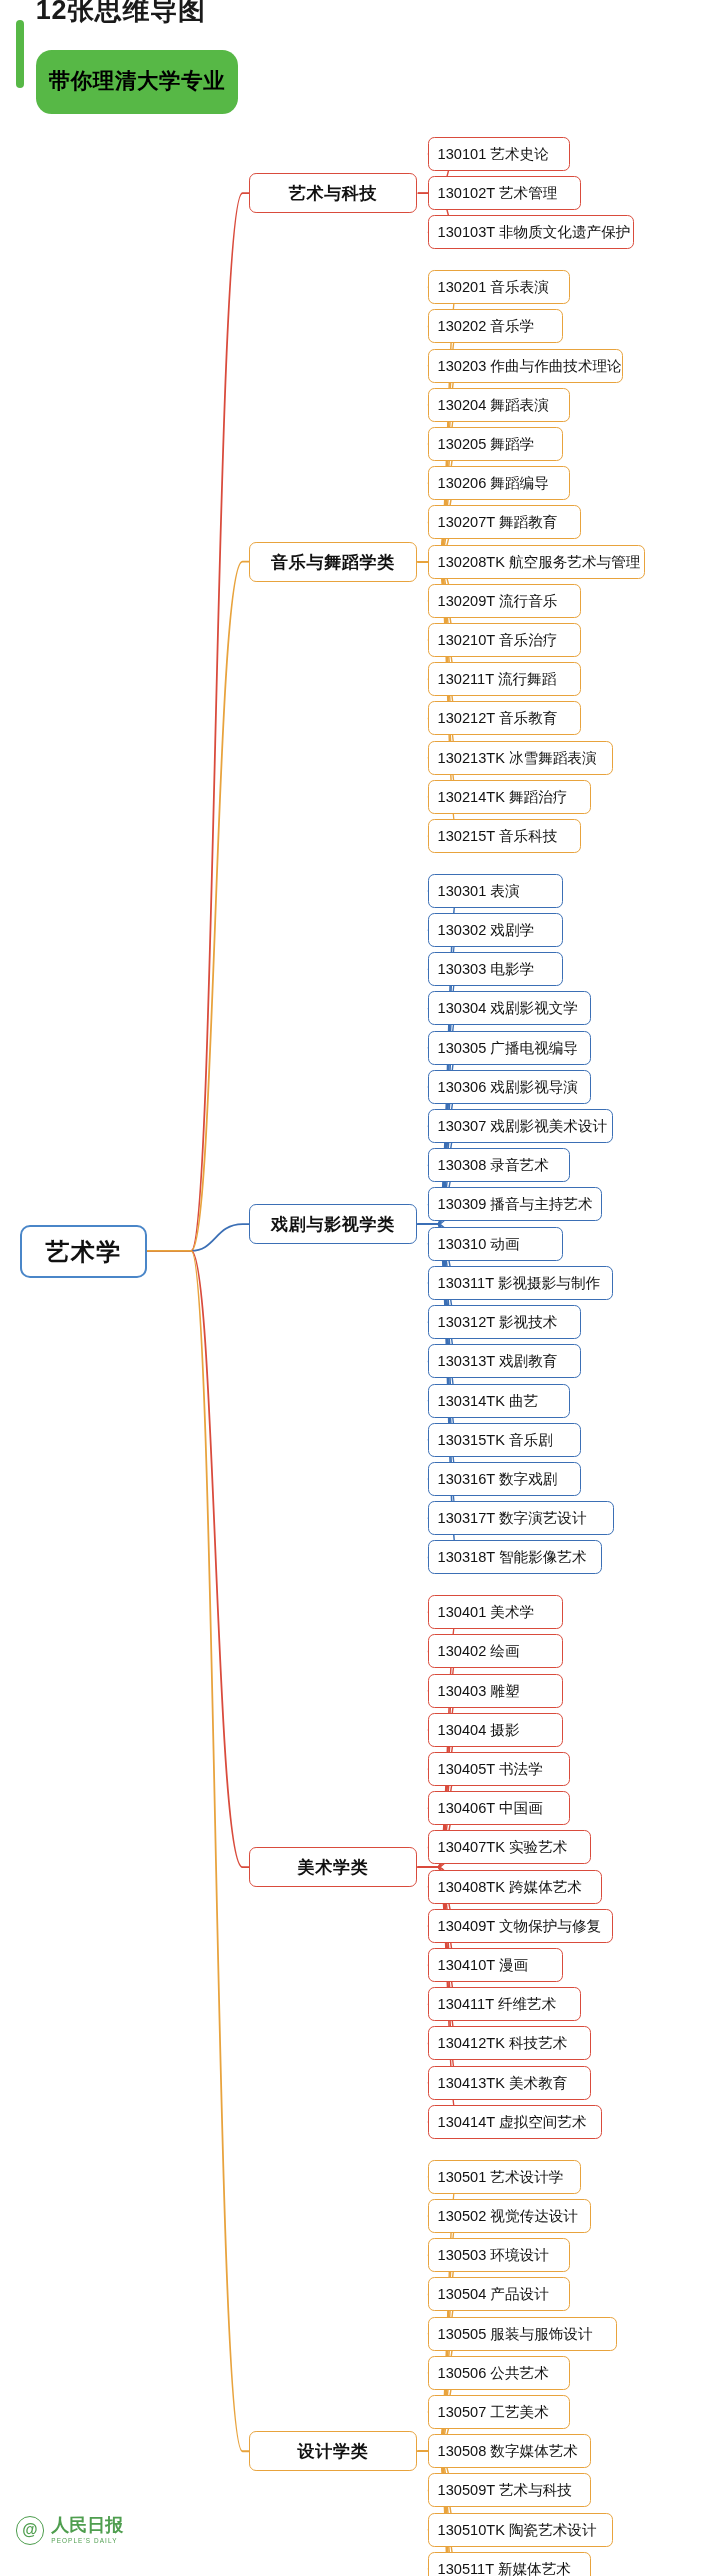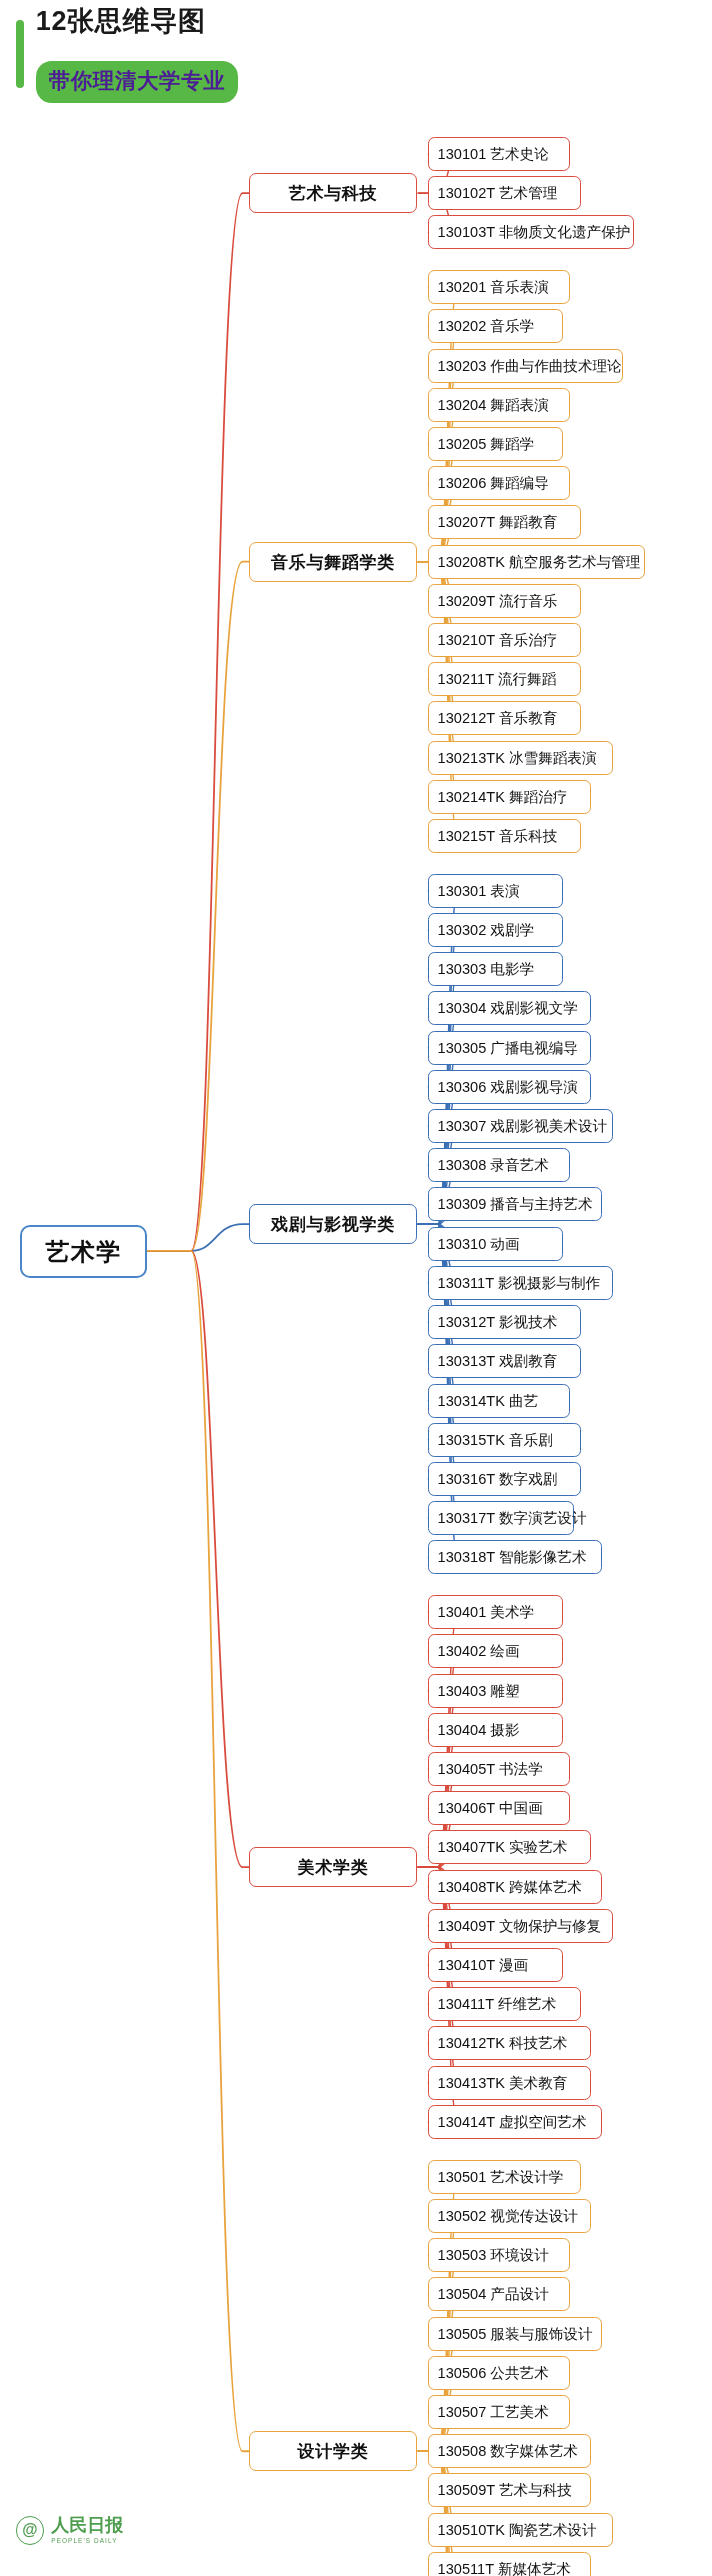--- a/index.html
+++ b/index.html
@@ -48,25 +48,25 @@
     font-size: 27px;
     font-weight: bold;
     color: #1a1a1a;
     line-height: 1.25;
     letter-spacing: 0.7px;
   }
   .badge-line2 {
     margin-top: 22px;
     align-self: flex-start;
     background: #57b846;
-    color: #4c1d95;
+    color: #000000;
     font-size: 21.4px;
     font-weight: bold;
     border-radius: 15.7px;
-    padding: 7px 13px;
+    padding: 18px 13px;
     line-height: 1.3;
     letter-spacing: 0.7px;
   }
   .source {
     position: absolute;
     left: 298px;
     top: 24px;
     width: 385px;
     font-size: 13.5px;
     color: #2b2b2b;
@@ -296,21 +296,21 @@
       <div class="leaf" style="left: 428px; top: 1109px; border-color: rgb(59, 111, 181); width: 185px;">130307 戏剧影视美术设计</div>
       <div class="leaf" style="left: 428px; top: 1148px; border-color: rgb(59, 111, 181); width: 142px;">130308 录音艺术</div>
       <div class="leaf" style="left: 428px; top: 1187px; border-color: rgb(59, 111, 181); width: 174px;">130309 播音与主持艺术</div>
       <div class="leaf" style="left: 428px; top: 1227px; border-color: rgb(59, 111, 181); width: 135px;">130310 动画</div>
       <div class="leaf" style="left: 428px; top: 1266px; border-color: rgb(59, 111, 181); width: 185px;">130311T 影视摄影与制作</div>
       <div class="leaf" style="left: 428px; top: 1305px; border-color: rgb(59, 111, 181); width: 153px;">130312T 影视技术</div>
       <div class="leaf" style="left: 428px; top: 1344px; border-color: rgb(59, 111, 181); width: 153px;">130313T 戏剧教育</div>
       <div class="leaf" style="left: 428px; top: 1384px; border-color: rgb(59, 111, 181); width: 142px;">130314TK 曲艺</div>
       <div class="leaf" style="left: 428px; top: 1423px; border-color: rgb(59, 111, 181); width: 153px;">130315TK 音乐剧</div>
       <div class="leaf" style="left: 428px; top: 1462px; border-color: rgb(59, 111, 181); width: 153px;">130316T 数字戏剧</div>
-      <div class="leaf" style="left: 428px; top: 1501px; border-color: rgb(59, 111, 181); width: 146px;">130317T 数字演艺设计</div>
+      <div class="leaf" style="left: 428px; top: 1501px; border-color: rgb(59, 111, 181); width: 186px;">130317T 数字演艺设计</div>
       <div class="leaf" style="left: 428px; top: 1540px; border-color: rgb(59, 111, 181); width: 174px;">130318T 智能影像艺术</div>
       <div class="cat-node" style="left: 249px; top: 1204px; border-color: rgb(59, 111, 181);">戏剧与影视学类</div>
       <div class="leaf" style="left: 428px; top: 1595px; border-color: rgb(217, 75, 60); width: 135px;">130401 美术学</div>
       <div class="leaf" style="left: 428px; top: 1634px; border-color: rgb(217, 75, 60); width: 135px;">130402 绘画</div>
       <div class="leaf" style="left: 428px; top: 1674px; border-color: rgb(217, 75, 60); width: 135px;">130403 雕塑</div>
       <div class="leaf" style="left: 428px; top: 1713px; border-color: rgb(217, 75, 60); width: 135px;">130404 摄影</div>
       <div class="leaf" style="left: 428px; top: 1752px; border-color: rgb(217, 75, 60); width: 142px;">130405T 书法学</div>
       <div class="leaf" style="left: 428px; top: 1791px; border-color: rgb(217, 75, 60); width: 142px;">130406T 中国画</div>
       <div class="leaf" style="left: 428px; top: 1830px; border-color: rgb(217, 75, 60); width: 163px;">130407TK 实验艺术</div>
       <div class="leaf" style="left: 428px; top: 1870px; border-color: rgb(217, 75, 60); width: 174px;">130408TK 跨媒体艺术</div>
@@ -318,21 +318,21 @@
       <div class="leaf" style="left: 428px; top: 1948px; border-color: rgb(217, 75, 60); width: 135px;">130410T 漫画</div>
       <div class="leaf" style="left: 428px; top: 1987px; border-color: rgb(217, 75, 60); width: 153px;">130411T 纤维艺术</div>
       <div class="leaf" style="left: 428px; top: 2026px; border-color: rgb(217, 75, 60); width: 163px;">130412TK 科技艺术</div>
       <div class="leaf" style="left: 428px; top: 2066px; border-color: rgb(217, 75, 60); width: 163px;">130413TK 美术教育</div>
       <div class="leaf" style="left: 428px; top: 2105px; border-color: rgb(217, 75, 60); width: 174px;">130414T 虚拟空间艺术</div>
       <div class="cat-node" style="left: 249px; top: 1847px; border-color: rgb(217, 75, 60);">美术学类</div>
       <div class="leaf" style="left: 428px; top: 2160px; border-color: rgb(232, 163, 61); width: 153px;">130501 艺术设计学</div>
       <div class="leaf" style="left: 428px; top: 2199px; border-color: rgb(232, 163, 61); width: 163px;">130502 视觉传达设计</div>
       <div class="leaf" style="left: 428px; top: 2238px; border-color: rgb(232, 163, 61); width: 142px;">130503 环境设计</div>
       <div class="leaf" style="left: 428px; top: 2277px; border-color: rgb(232, 163, 61); width: 142px;">130504 产品设计</div>
-      <div class="leaf" style="left: 428px; top: 2317px; border-color: rgb(232, 163, 61); width: 174px;">130505 服装与服饰设计</div>
+      <div class="leaf" style="left: 428px; top: 2317px; border-color: rgb(232, 163, 61); width: 189px;">130505 服装与服饰设计</div>
       <div class="leaf" style="left: 428px; top: 2356px; border-color: rgb(232, 163, 61); width: 142px;">130506 公共艺术</div>
       <div class="leaf" style="left: 428px; top: 2395px; border-color: rgb(232, 163, 61); width: 142px;">130507 工艺美术</div>
       <div class="leaf" style="left: 428px; top: 2434px; border-color: rgb(232, 163, 61); width: 163px; text-align: right;">130508 数字媒体艺术</div>
       <div class="leaf" style="left: 428px; top: 2473px; border-color: rgb(232, 163, 61); width: 163px;">130509T 艺术与科技</div>
       <div class="leaf" style="left: 428px; top: 2513px; border-color: rgb(232, 163, 61); width: 185px;">130510TK 陶瓷艺术设计</div>
       <div class="leaf" style="left: 428px; top: 2552px; border-color: rgb(232, 163, 61); width: 163px;">130511T 新媒体艺术</div>
       <div class="cat-node" style="left: 249px; top: 2431px; border-color: rgb(232, 163, 61);">设计学类</div>
     </div>
 </div>
 

